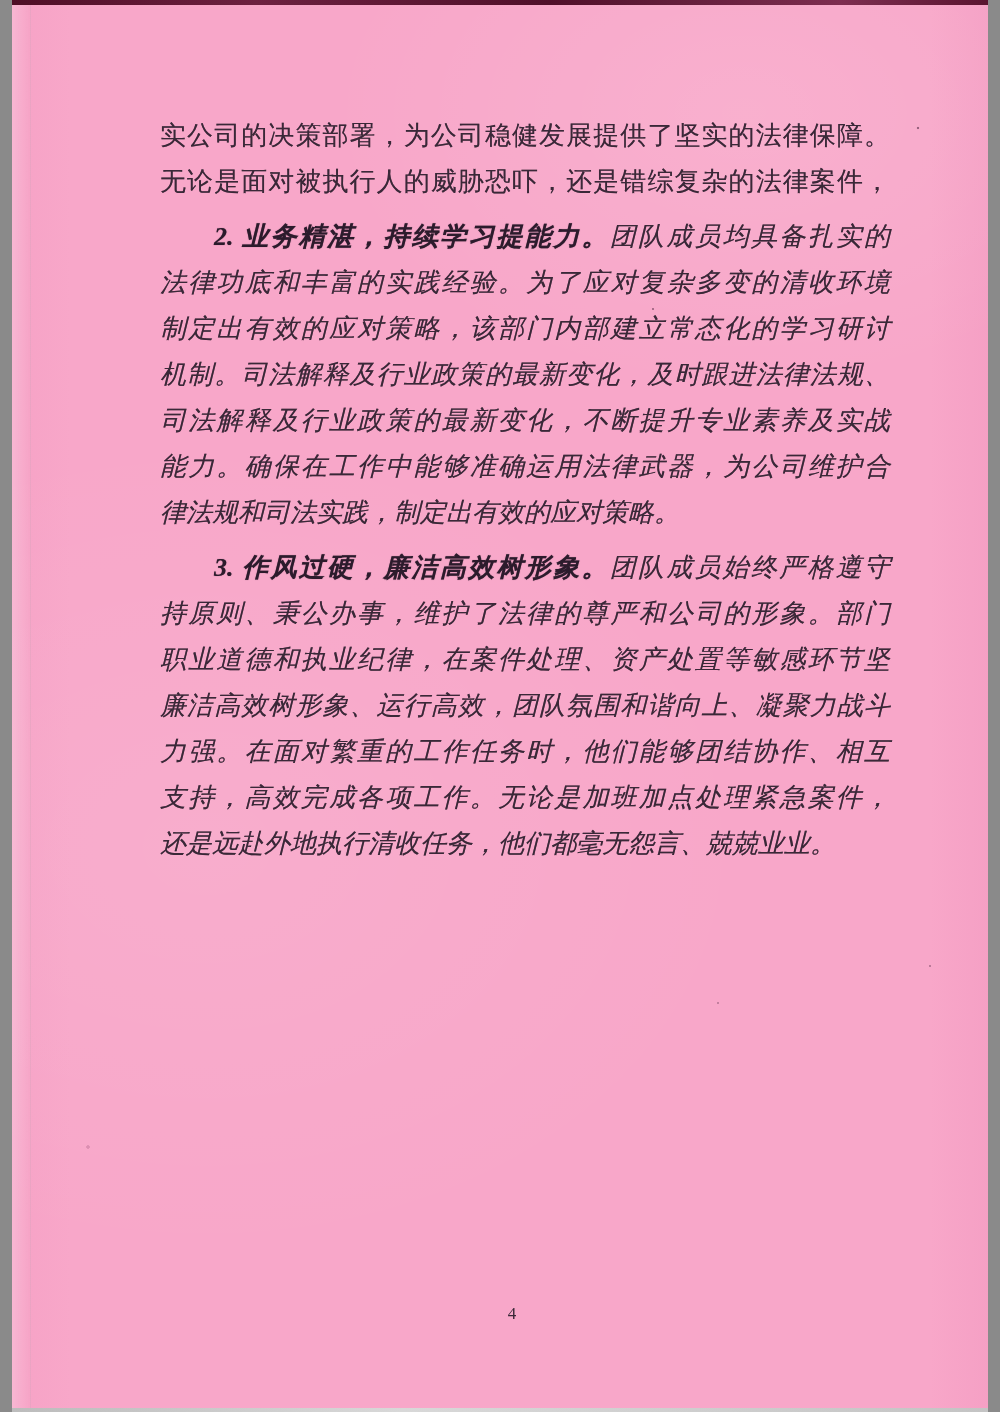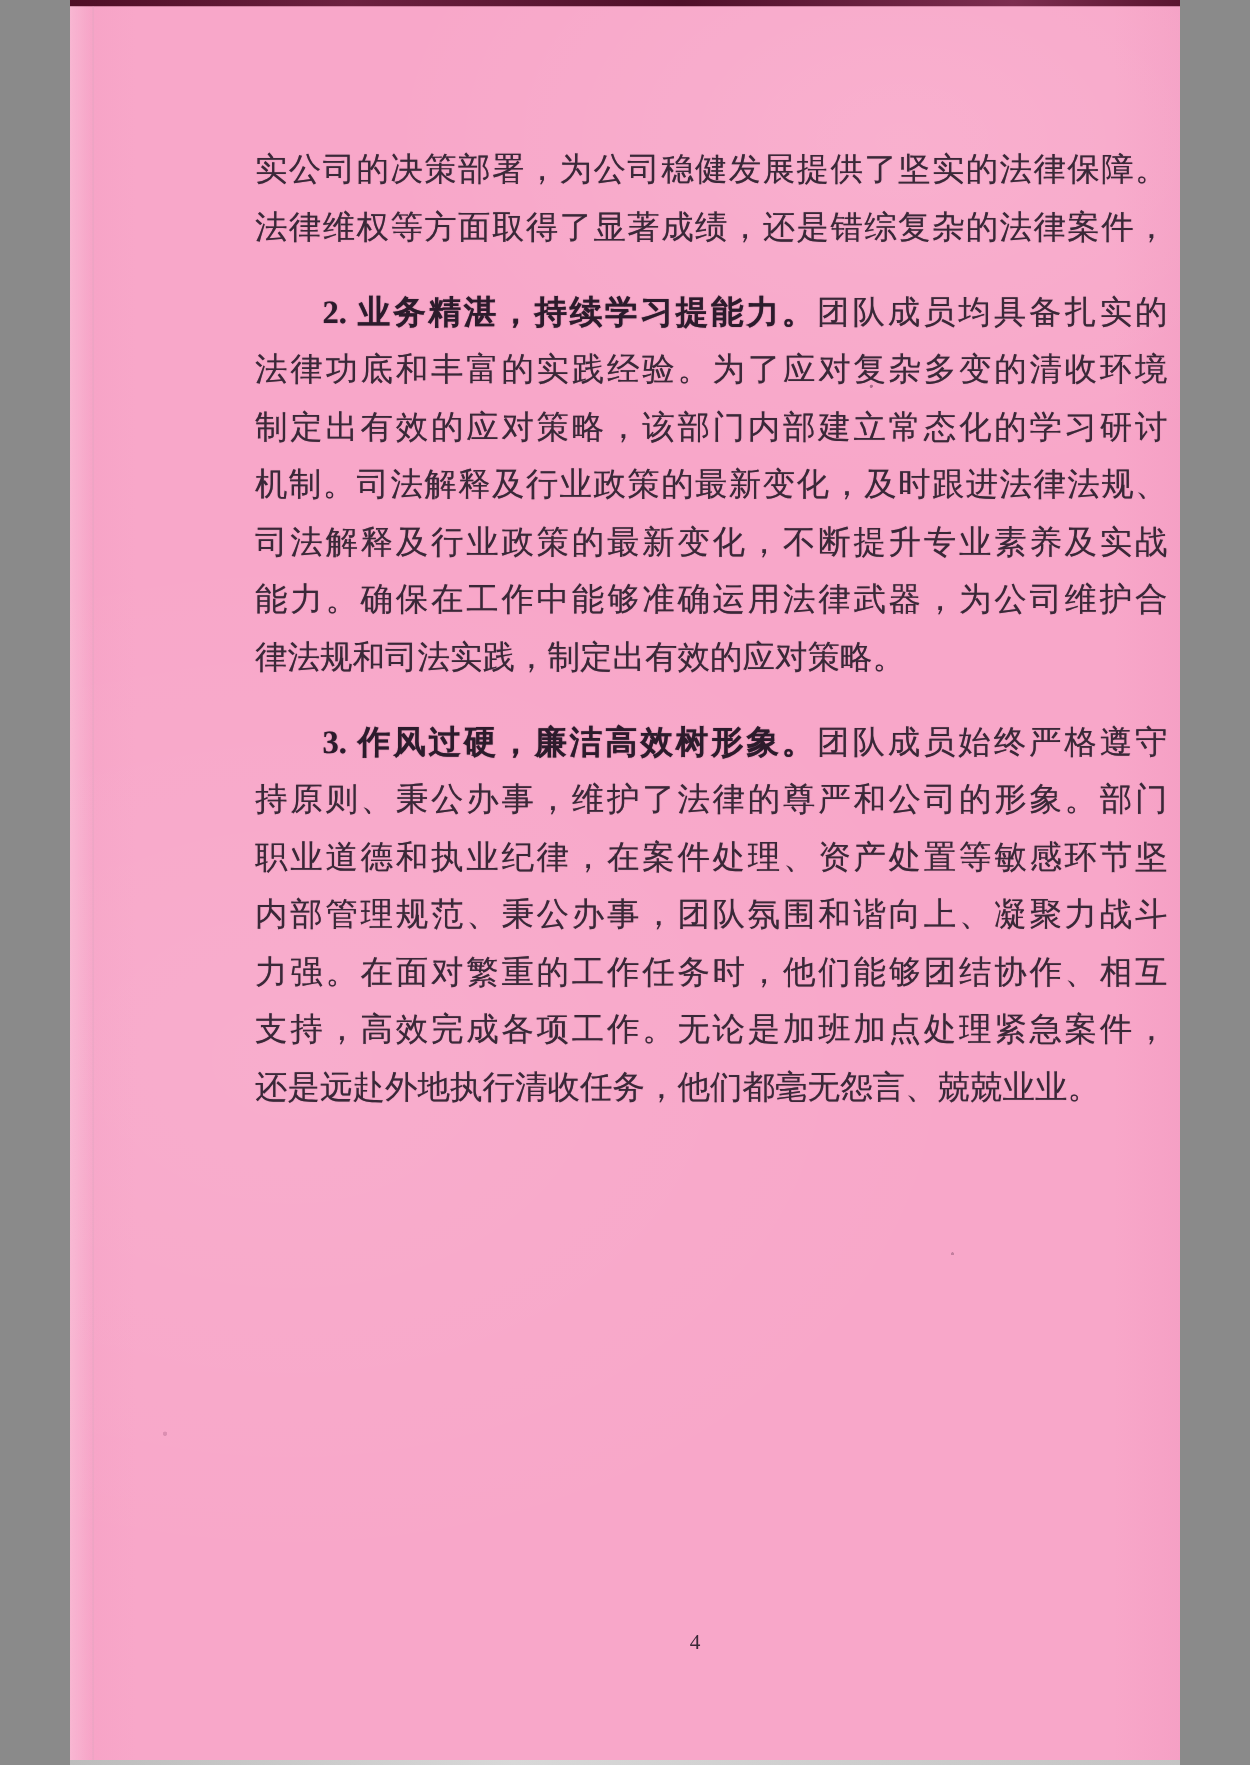--- a/index.html
+++ b/index.html
@@ -2,21 +2,21 @@
 <html lang="zh"><head>
 <meta charset="utf-8">
 <style>
   html, body {
     margin: 0;
     padding: 0;
     background: #8a8a8a;
   }
   .scan {
     position: relative;
-    width: 888px;
+    width: 976px;
     height: 1412px;
     margin: 0 auto;
     overflow: hidden;
     background-color: var(--paper, #f8a7c9);
     background-image:
       radial-gradient(circle at 906px 128px, rgba(60,25,50,.50) 0 1.2px, transparent 1.6px),
       radial-gradient(circle at 641px 309px, rgba(60,25,50,.42) 0 1.1px, transparent 1.5px),
       radial-gradient(circle at 918px 966px, rgba(60,25,50,.32) 0 1px, transparent 1.4px),
       radial-gradient(circle at 706px 1003px, rgba(60,25,50,.28) 0 1px, transparent 1.4px),
       radial-gradient(circle at 76px 1147px, rgba(120,50,90,.22) 0 1.5px, transparent 2px),
@@ -45,21 +45,21 @@
   .content {
     position: absolute;
     left: 148px;
     top: 113px;
     width: 730px;
     font-size: 26px;
     line-height: 46px;
     color: var(--ink, #3a2838);
     text-shadow: 0 0 0.6px rgba(58,40,56,.55);
   }
-  .paragraph + .paragraph { margin-top: 22px; }
+  .paragraph + .paragraph { margin-top: 9px; font-style: italic; }
   .line {
     text-align: justify;
     text-align-last: justify;
     white-space: normal;
   }
   .line.last { text-align-last: left; }
   .line.indent { text-indent: 54px; }
   .lead {
     font-weight: 700;
     color: var(--ink-bold, #2c1b2c);
@@ -79,36 +79,36 @@
 </head>
 <body>
 
 <div class="scan" style="--paper: #f8a7c9; --ink: #3a2838; --ink-bold: #2c1b2c;">
   <div class="edge-top"></div>
   <div class="edge-left"></div>
   <div class="seam-right"></div>
   <div class="content">
       <div class="paragraph">
         <div class="line">实公司的决策部署，为公司稳健发展提供了坚实的法律保障。</div>
-        <div class="line">法律维权等方面取得了显著成绩，还是错综复杂的法律案件，</div>
+        <div class="line">无论是面对被执行人的威胁恐吓，还是错综复杂的法律案件，</div>
       </div>
       <div class="paragraph">
         <div class="line indent"><span class="lead">2. 业务精湛，持续学习提能力。</span>团队成员均具备扎实的</div>
         <div class="line">法律功底和丰富的实践经验。为了应对复杂多变的清收环境</div>
         <div class="line">制定出有效的应对策略，该部门内部建立常态化的学习研讨</div>
         <div class="line">机制。司法解释及行业政策的最新变化，及时跟进法律法规、</div>
         <div class="line">司法解释及行业政策的最新变化，不断提升专业素养及实战</div>
         <div class="line">能力。确保在工作中能够准确运用法律武器，为公司维护合</div>
         <div class="line last">律法规和司法实践，制定出有效的应对策略。</div>
       </div>
       <div class="paragraph">
         <div class="line indent"><span class="lead">3. 作风过硬，廉洁高效树形象。</span>团队成员始终严格遵守</div>
         <div class="line">持原则、秉公办事，维护了法律的尊严和公司的形象。部门</div>
         <div class="line">职业道德和执业纪律，在案件处理、资产处置等敏感环节坚</div>
-        <div class="line">内部管理规范、秉公办事，团队氛围和谐向上、凝聚力战斗</div>
+        <div class="line">廉洁高效树形象、运行高效，团队氛围和谐向上、凝聚力战斗</div>
         <div class="line">力强。在面对繁重的工作任务时，他们能够团结协作、相互</div>
         <div class="line">支持，高效完成各项工作。无论是加班加点处理紧急案件，</div>
         <div class="line last">还是远赴外地执行清收任务，他们都毫无怨言、兢兢业业。</div>
       </div>
     </div>
   <div class="page-number">4</div>
   <div class="edge-bottom"></div>
 </div>
 
 </body></html>

